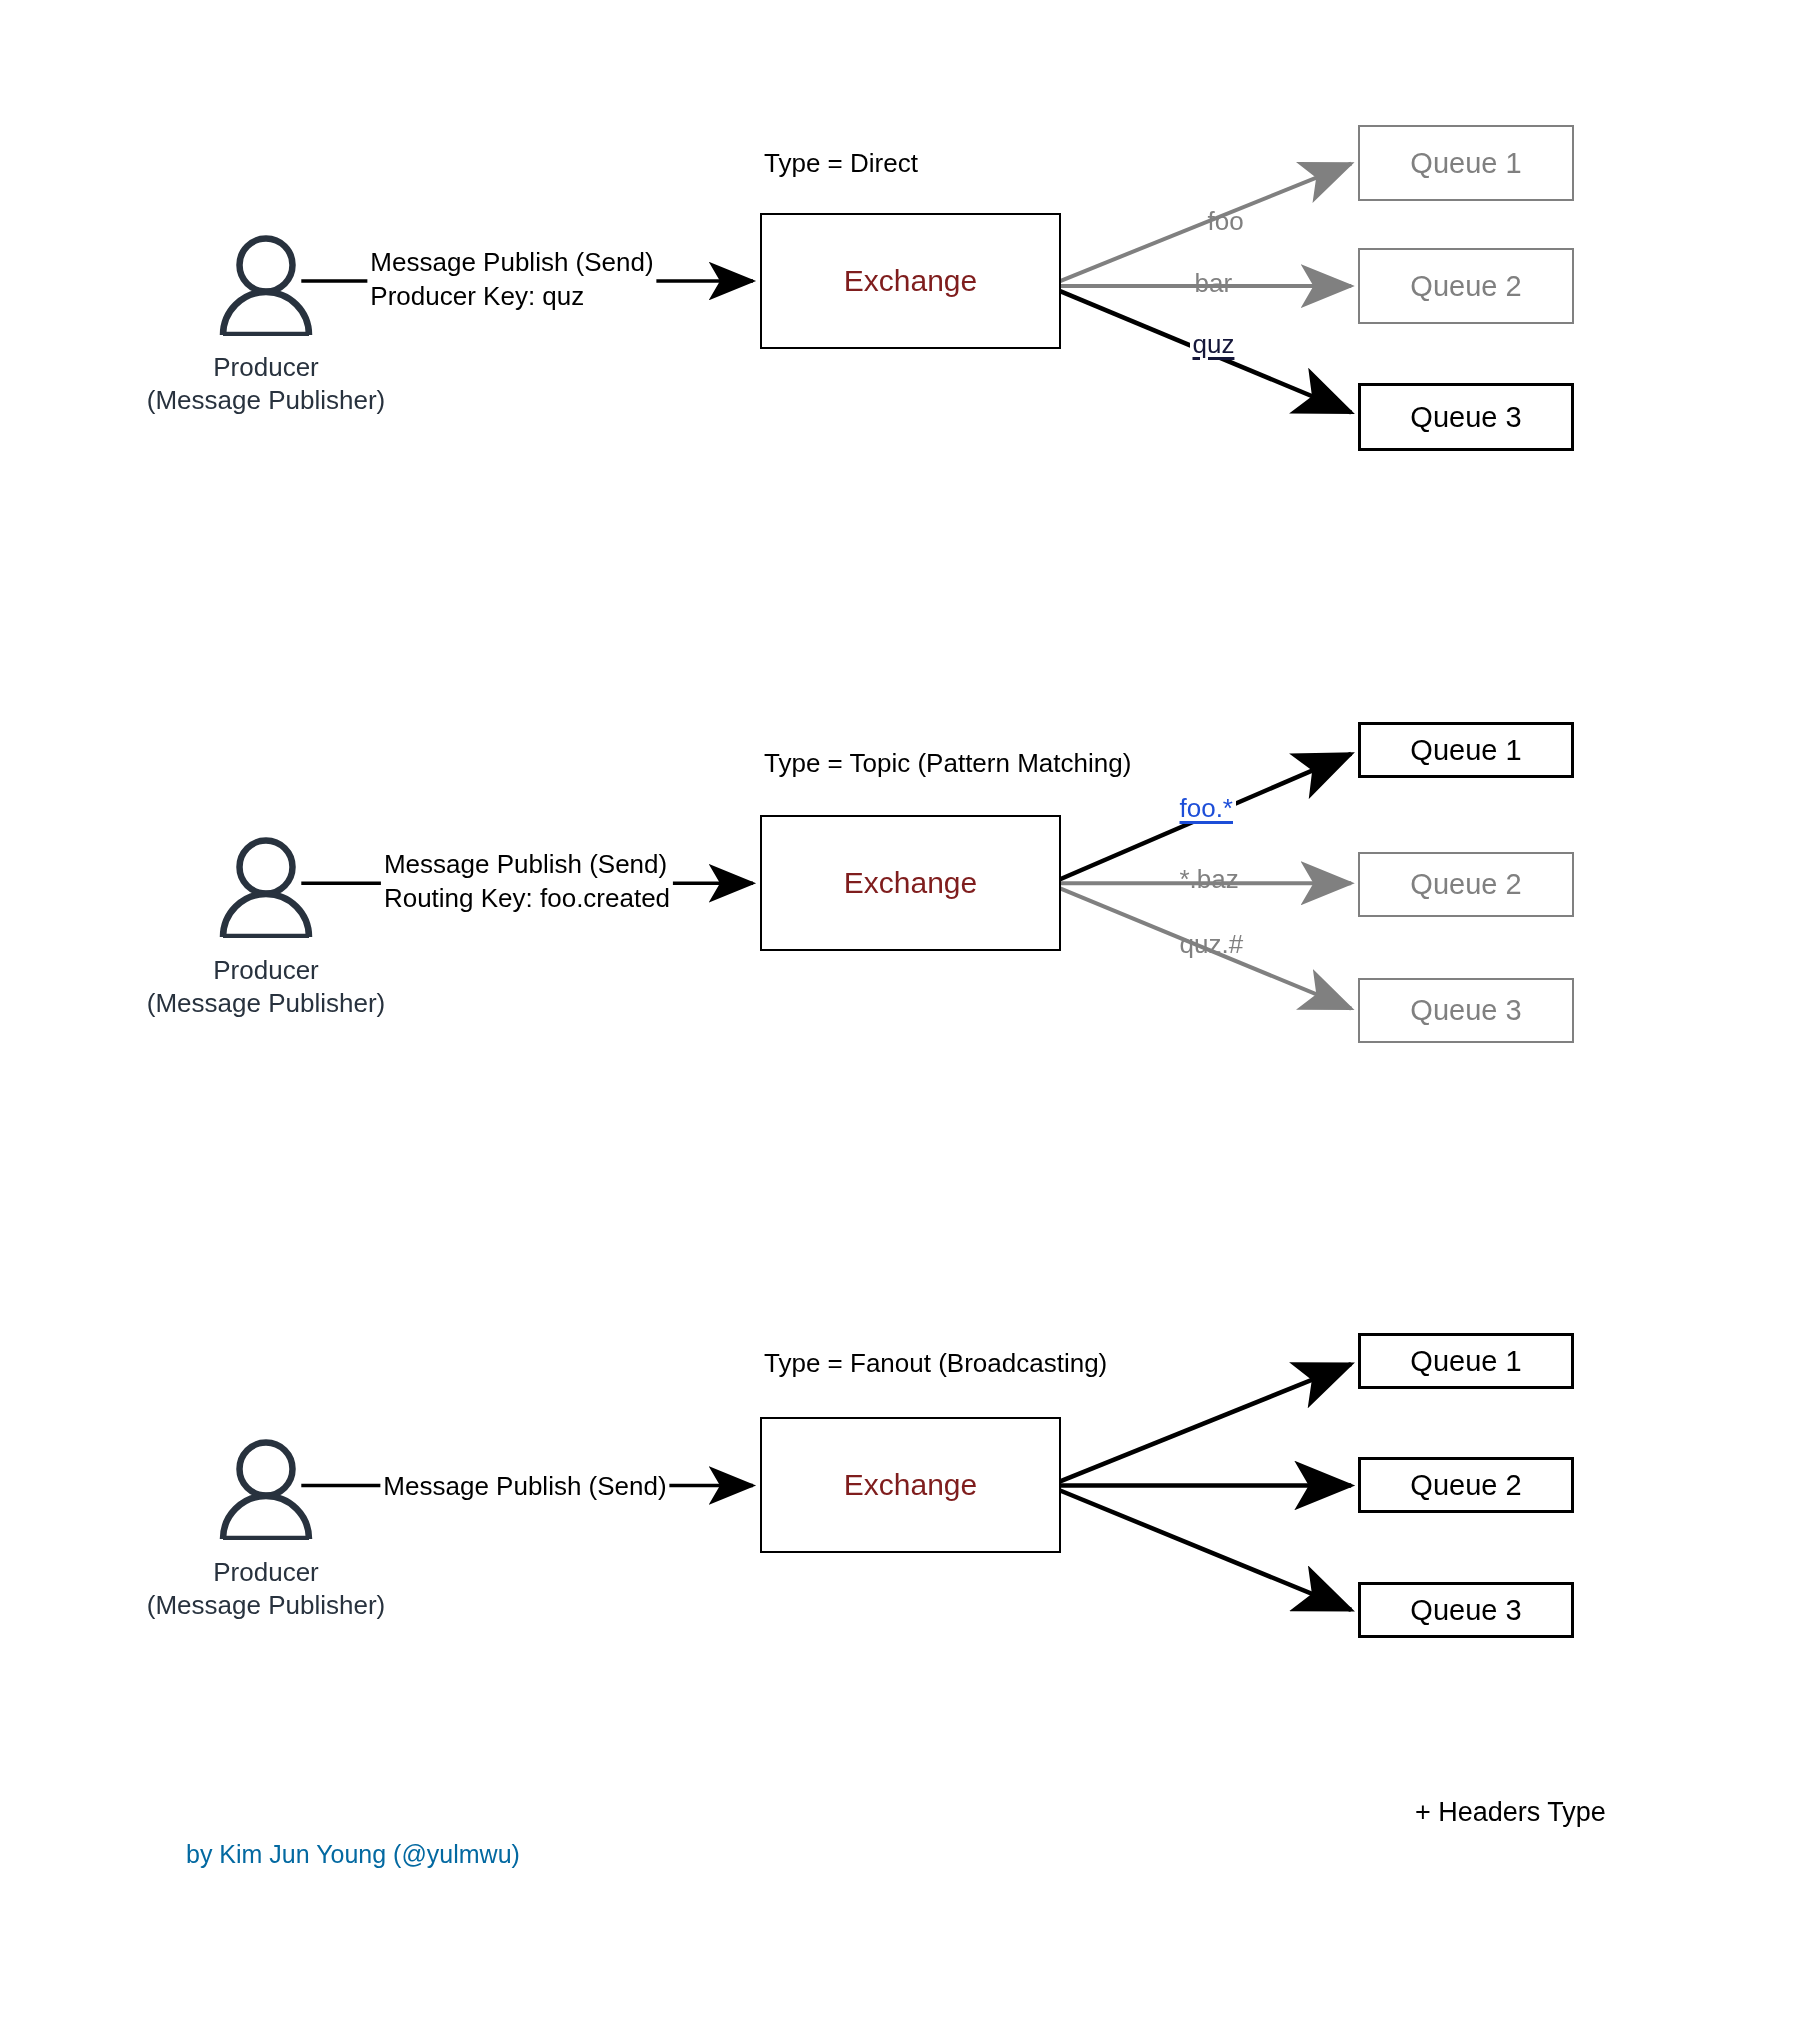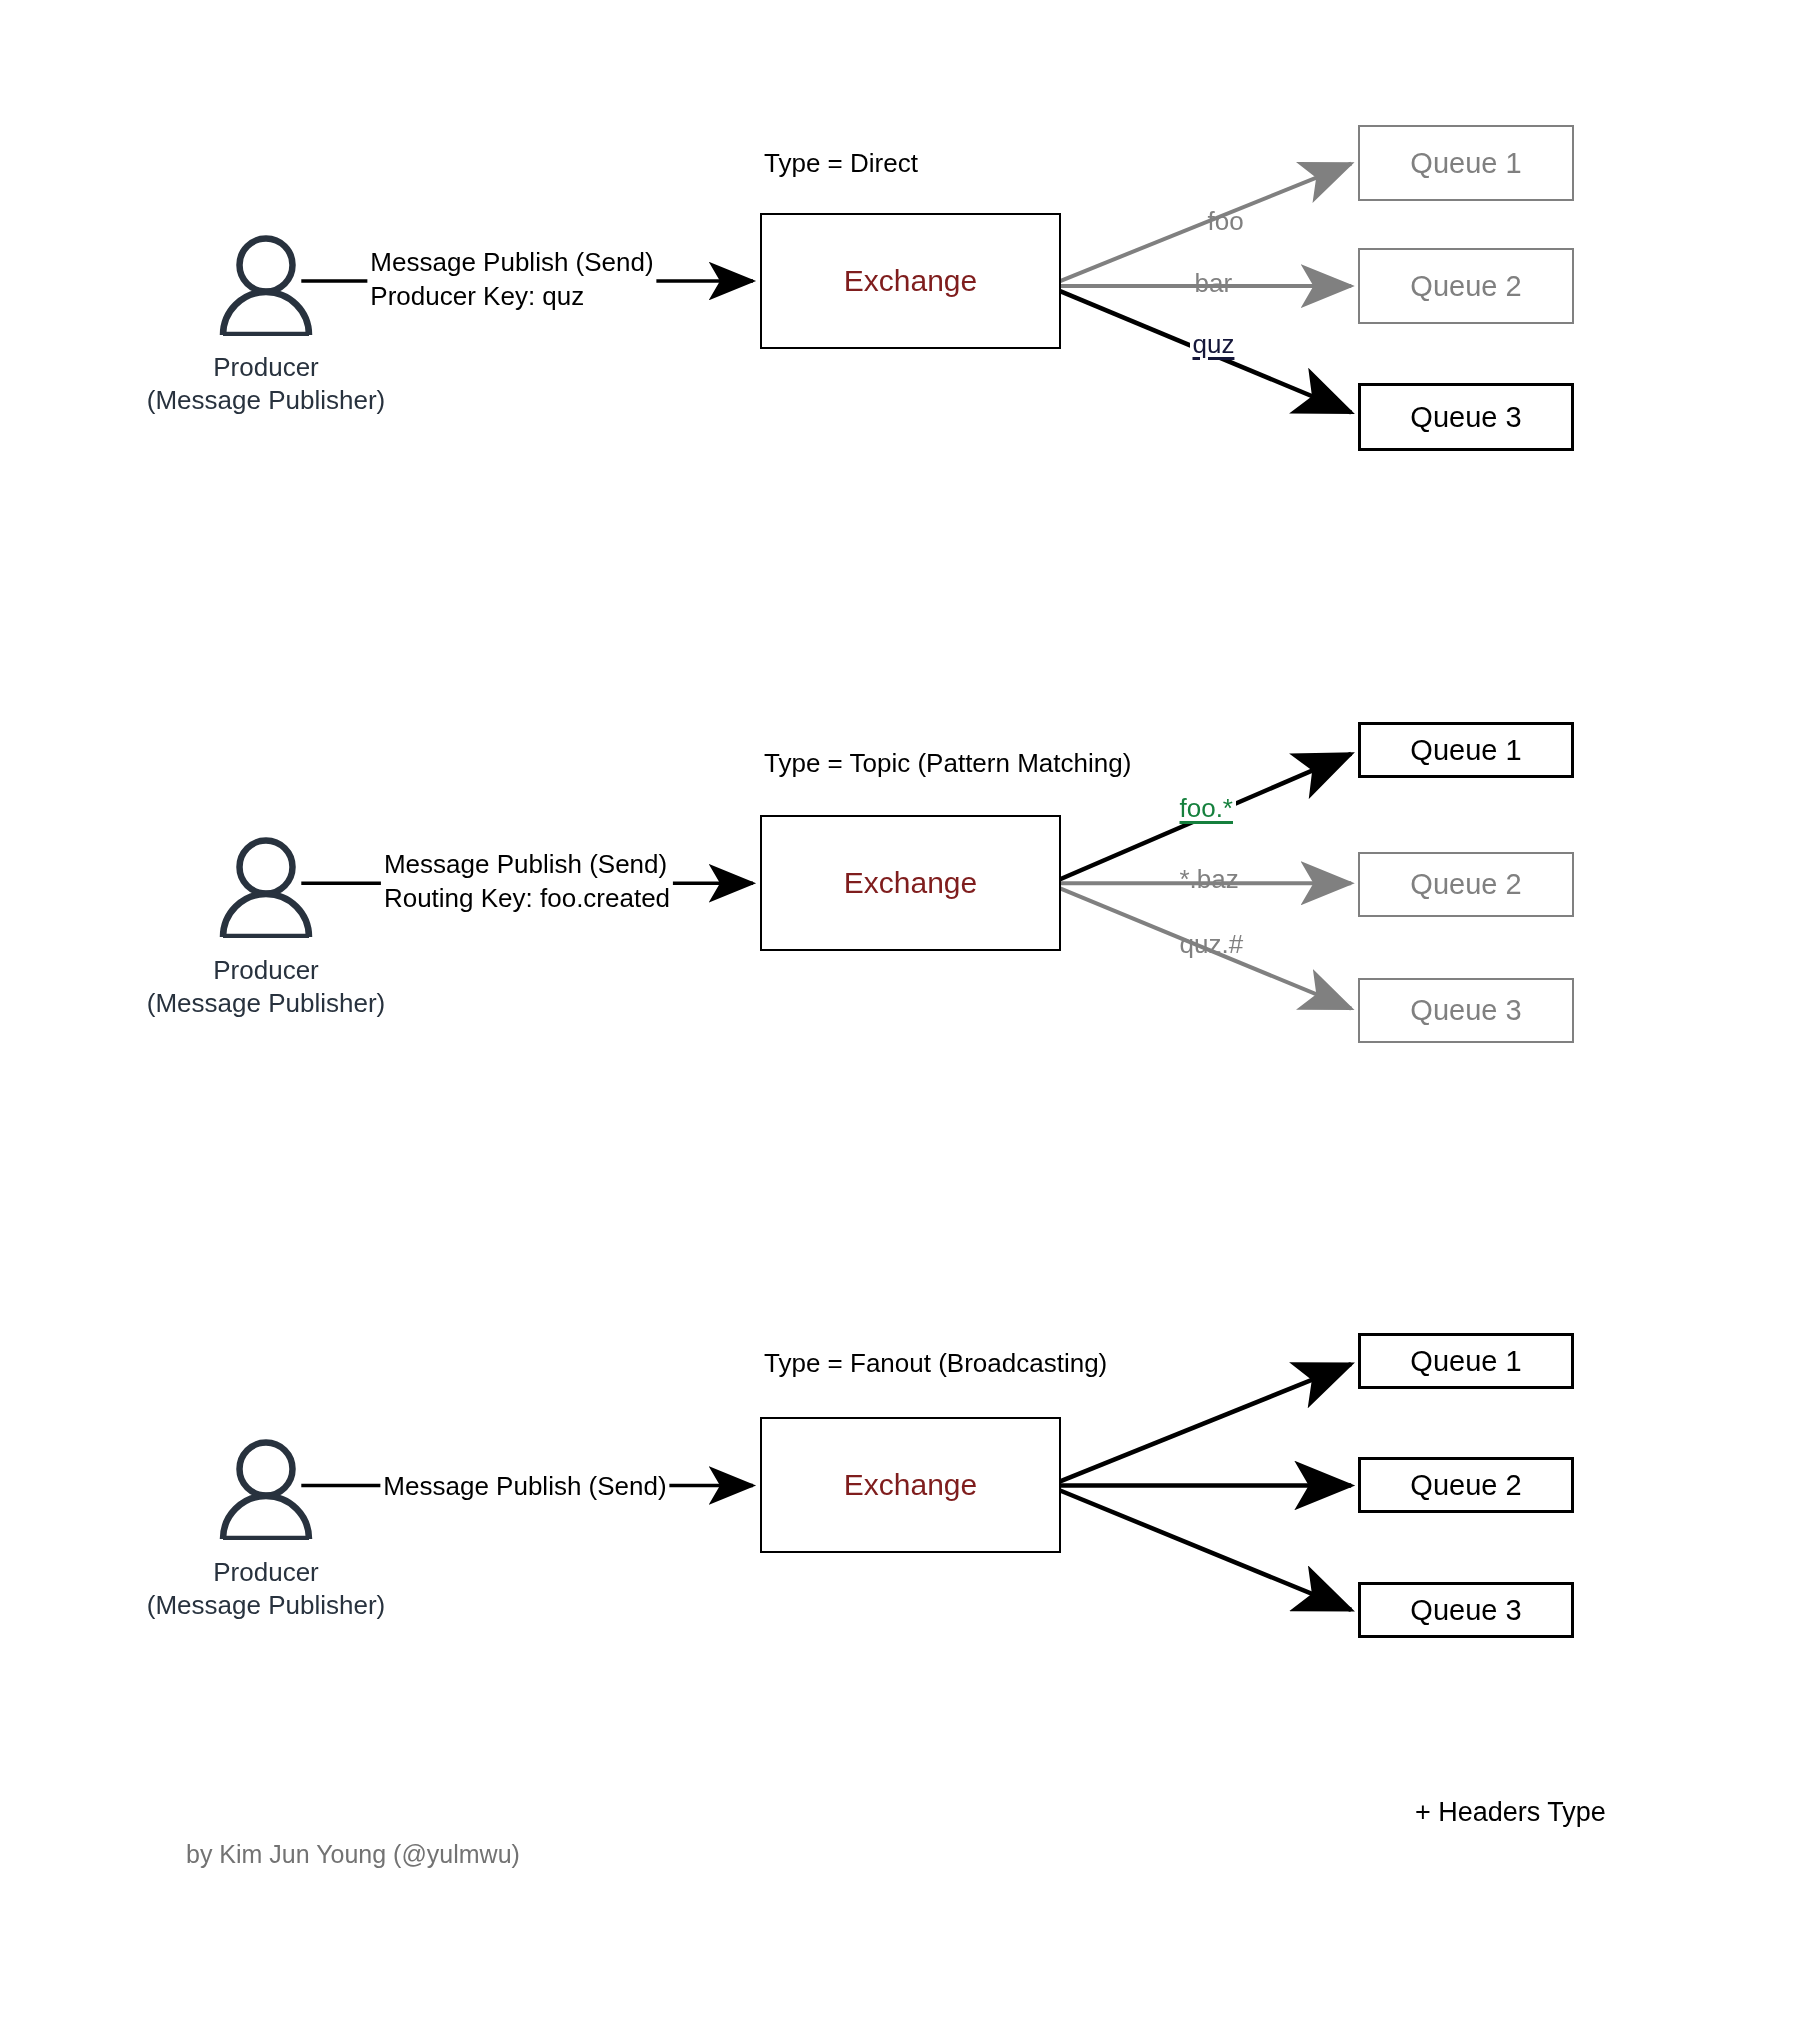--- a/index.html
+++ b/index.html
@@ -92,34 +92,34 @@
     background: #ffffff;
     padding: 0 2.5px;
   }
   .binding-label.key-dark {
     color: #15173A;
     text-decoration: underline;
     text-underline-offset: 3.5px;
     text-decoration-thickness: 2.5px;
   }
   .binding-label.key-black {
-    color: #15803d;
+    color: #1d4ed8;
     text-decoration: underline;
     text-underline-offset: 3.5px;
     text-decoration-thickness: 2.5px;
   }
   .binding-label.key-muted {
     color: #808080;
     background: transparent;
   }
   
   .credit {
     position: absolute;
     font-size: 25px;
-    color: #737373;
+    color: #0369a1;
     white-space: nowrap;
   }
   .headers-note {
     position: absolute;
     font-size: 27px;
     font-weight: normal;
     color: #000000;
     white-space: nowrap;
   }
 </style>

